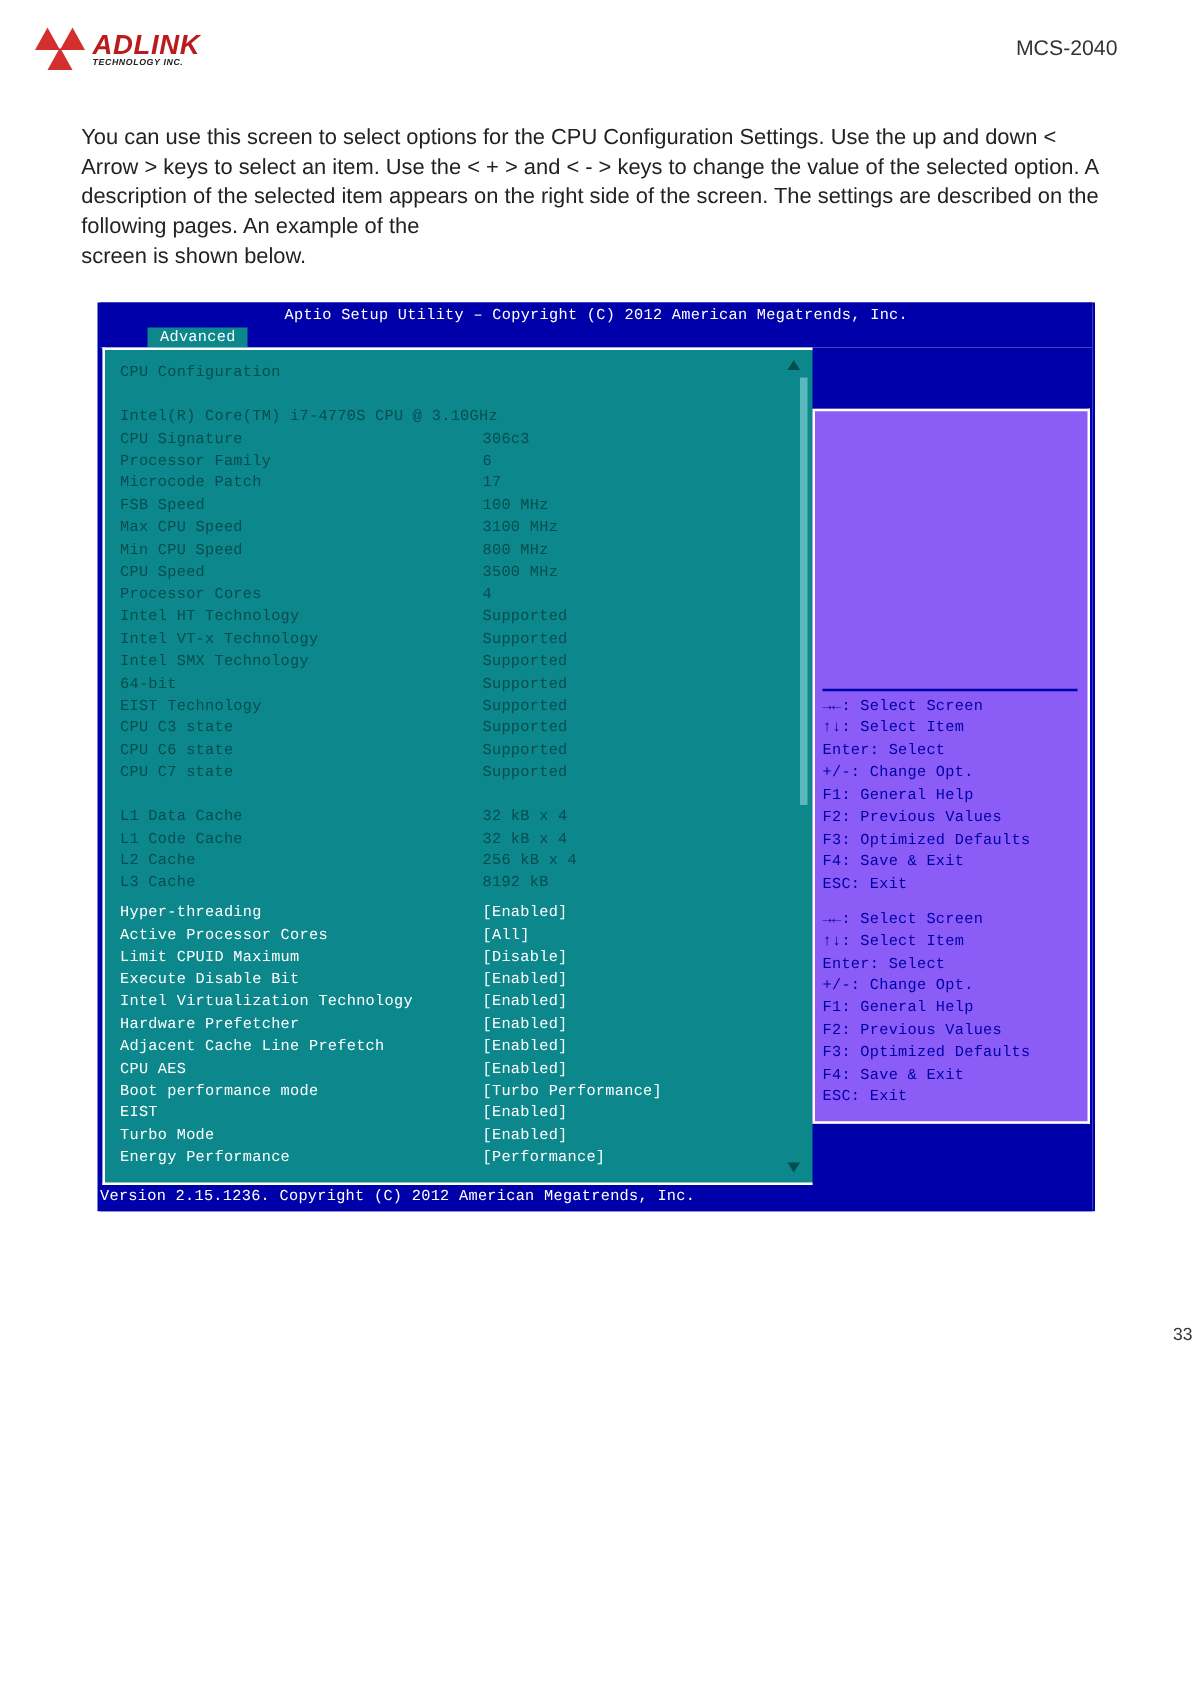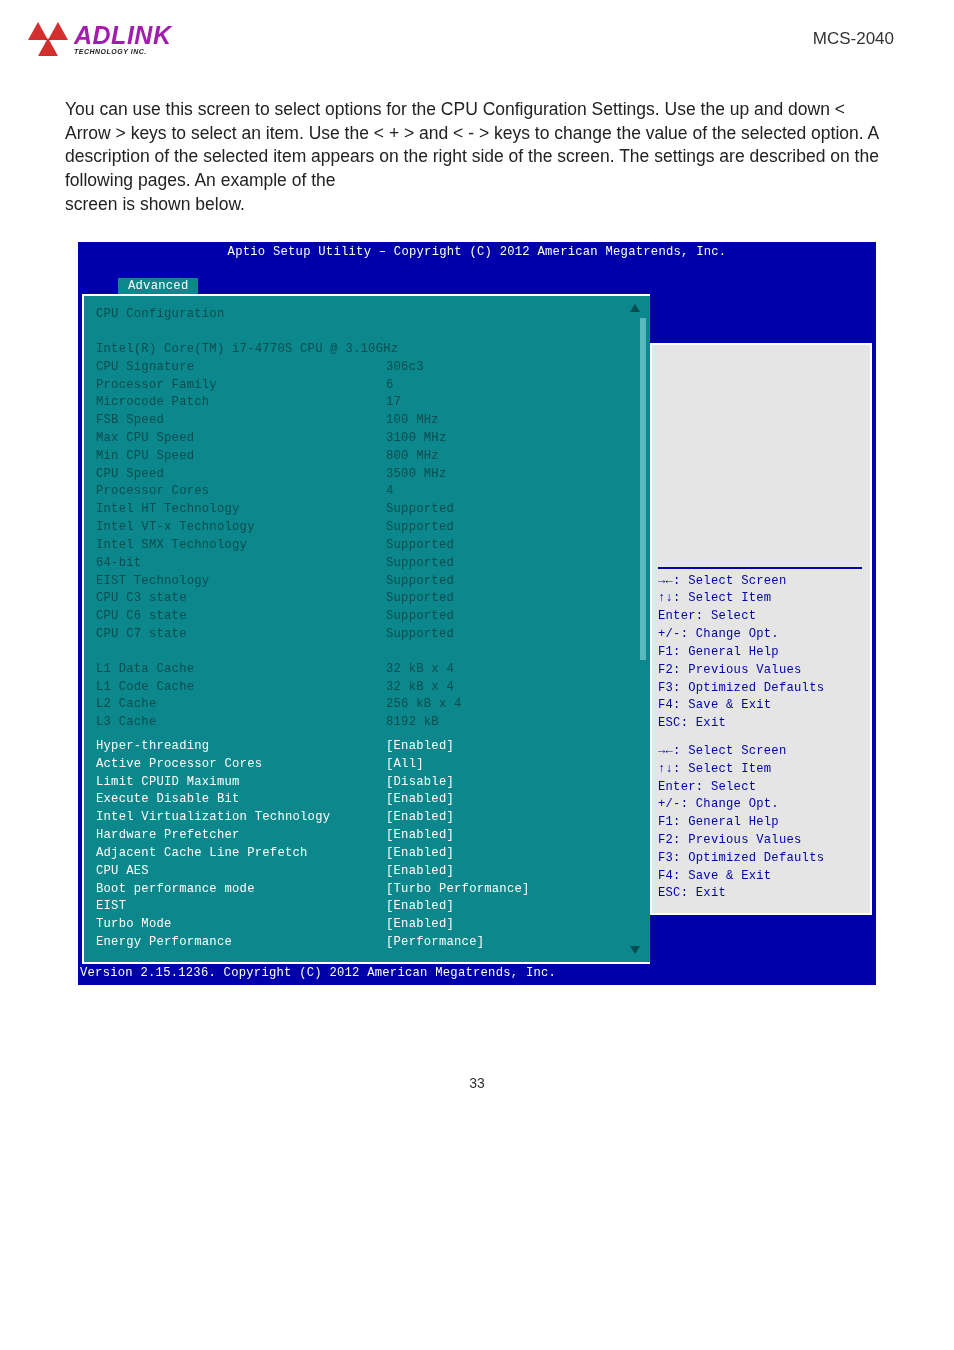--- a/index.html
+++ b/index.html
@@ -22,39 +22,39 @@
     position: relative;
   }
   .tri {
     position: absolute;
     width: 0; height: 0;
   }
   .tri.red1 { border-left: 10px solid transparent; border-right: 10px solid transparent; border-bottom: 18px solid #d32f2f; left: 0; top: 4px; }
   .tri.red2 { border-left: 10px solid transparent; border-right: 10px solid transparent; border-bottom: 18px solid #d32f2f; left: 20px; top: 4px; }
   .tri.red3 { border-left: 10px solid transparent; border-right: 10px solid transparent; border-bottom: 18px solid #d32f2f; left: 10px; top: 20px; }
   .logo-text { line-height: 1; }
-  .logo-text .name { font-weight: 800; font-size: 25px; font-style: italic; color: #a21caf; letter-spacing: 0.5px; }
+  .logo-text .name { font-weight: 800; font-size: 22px; font-style: italic; color: #b91c1c; letter-spacing: 0.5px; }
   .logo-text .sub { font-size: 7px; letter-spacing: 0.5px; color: #222; font-style: italic; font-weight: bold; }
   .doclabel { font-size: 17px; color: #333; }
   .content { padding: 30px 65px 20px 65px; }
   .intro { font-size: 17.5px; line-height: 1.35; color: #222; margin-bottom: 26px; }
   .bios {
     width: 798px;
     margin: 0 auto;
     border: 2px solid #0000aa;
     border-top: none;
     border-bottom: none;
     font-family: "Lucida Console","Courier New",monospace;
     font-size: 12.2px;
     letter-spacing: 0.02em;
   }
   .bios-titlebar {
     background: #0000aa;
     color: #fff;
-    height: 52px;
+    height: 36px;
     position: relative;
     border-top: 2px solid #0000aa;
   }
   .bios-title {
     text-align: center;
     font-size: 12.2px;
     padding-top: 1px;
     color: #fff;
   }
   .bios-tab {
@@ -76,21 +76,21 @@
     flex: 1;
     background: #0c888c;
     border: 2px solid #fff;
     border-right: none;
     position: relative;
     padding: 10px 12px 10px 12px;
     min-height: 640px;
   }
   .bios-side {
     width: 222px;
-    background: #e5e5e5;
+    background: #8b5cf6;
     border: 2px solid #fff;
     border-left: none;
     padding: 10px 8px;
     position: relative;
   }
   .bios-side::before {
     content: "";
     position: absolute;
     left: 0;
     top: 0;
@@ -128,21 +128,21 @@
   .row .lab { width: 290px; white-space: pre; }
   .row .val { flex: 1; white-space: pre; }
   .teal { color: #064d50; }
   .white { color: #fff; }
   .hint { color: #0000aa; line-height: 1.46; white-space: pre; }
   .hint-hr {
     border-top: 2px solid #0000aa;
     margin: 2px 0 4px 0;
   }
   .spacer { height: 17px; }
-  .pagenum { text-align: center; font-size: 14px; margin-top: 70px; }
+  .pagenum { text-align: right; font-size: 14px; margin-top: 70px; }
   .bios-footer {
     background: #0000aa;
     color: #fff;
     text-align: left;
     padding: 2px 0 3px;
     border-bottom: 2px solid #0000aa;
   }
 </style>
 </head>
 <body>

